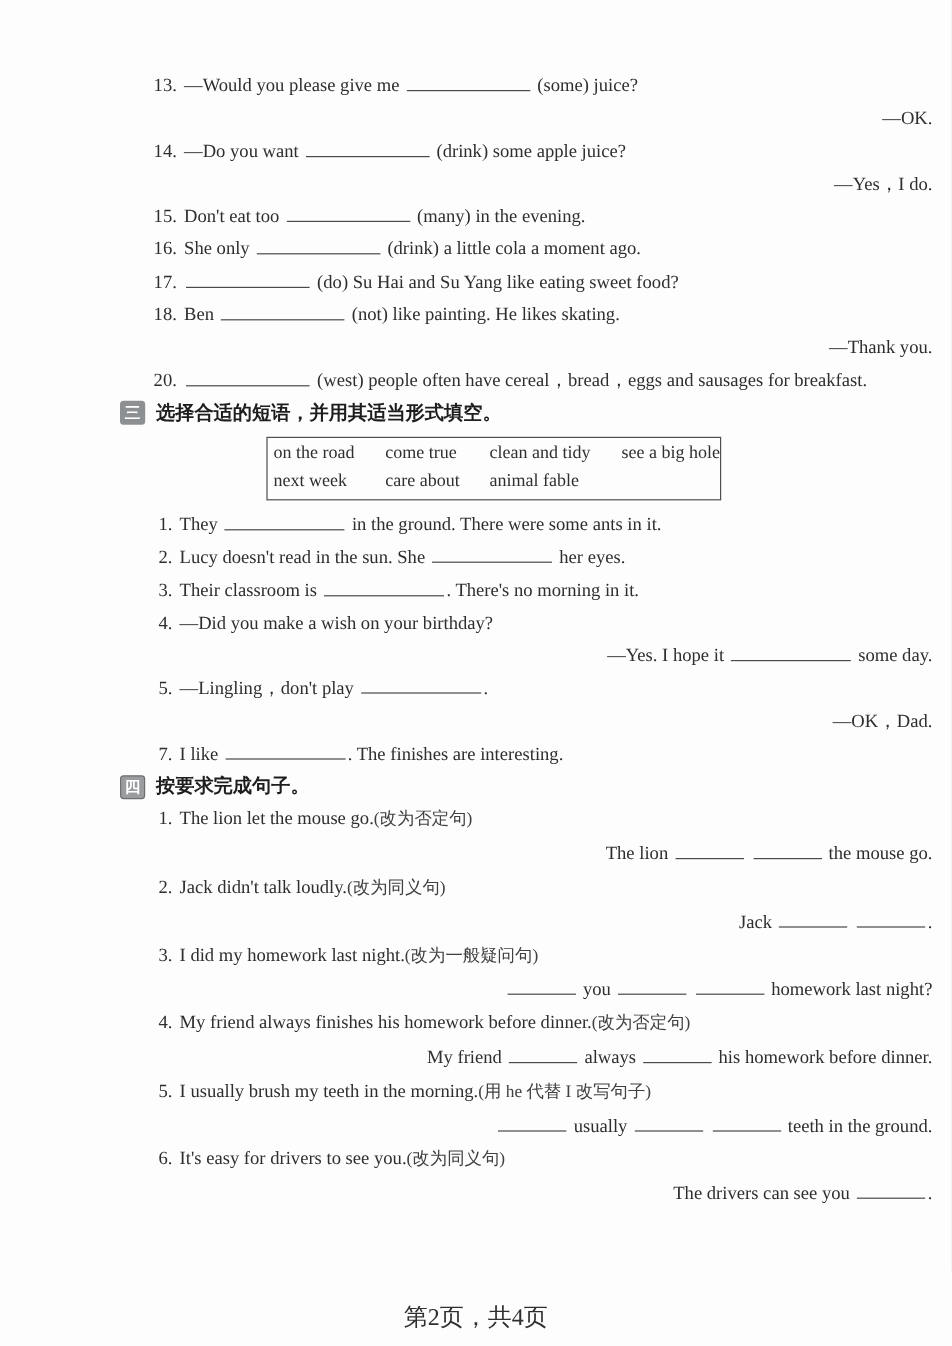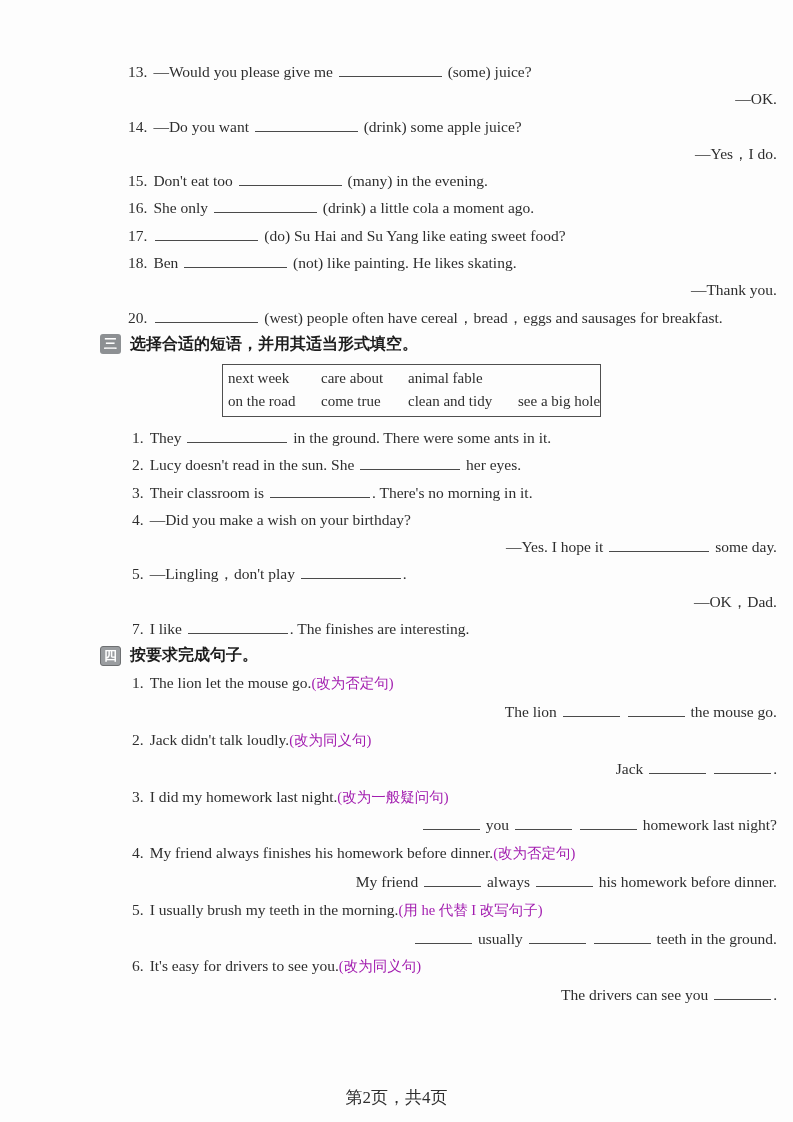--- a/index.html
+++ b/index.html
@@ -22,21 +22,21 @@
   .num { display:inline-block; margin-right:6px; }
 
   .blank {
     display:inline-block;
     height:14px;
     border-bottom:1.4px solid #4a4a4a;
     vertical-align:baseline;
     margin:0 2px;
   }
 
-  .note { font-size:14.5px; color:#a21caf;text-align:right; }
+  .note { font-size:14.5px; color:#404040;text-align:right; }
 
   .section-header {
     padding-left:100px;
     margin:0;
     height:27px;
     display:flex; align-items:center; gap:9px;
     font-family:"Liberation Sans","DejaVu Sans",sans-serif;
     font-weight:bold; font-size:16px; color:#1d1d1d;
   }
   .badge {
@@ -59,21 +59,21 @@
   .wb-row { display:flex; font-size:15px; line-height:23px; white-space:nowrap; }
   .wb-cell { flex:0 0 auto; }
   .wb-c0 { width:93px; }
   .wb-c1 { width:87px; }
   .wb-c2 { width:110px; }
   .wb-c3 { width:auto; }
 
   .footer {
     position:absolute; top:1088px; left:0; right:0;
     text-align:center;
-    font-size:17px; line-height:20px; color:#2f2f2f;
+    font-size:20px; line-height:20px; color:#2f2f2f;
   }
 </style>
 </head>
 <body>
 
 <div class="page">
   <div id="doc">
       <div class="section sec2">
         <div class="row item2"><span class="num">13.</span><span class="txt">—Would you please give me </span><span class="blank" style="width: 103px;"></span><span class="txt"> (some) juice?</span></div>
         <div class="row cont"><span class="txt">—OK.</span></div>
@@ -86,29 +86,29 @@
         <div class="row cont"><span class="txt">—Thank you.</span></div>
         <div class="row item2"><span class="num">20.</span><span class="blank" style="width: 103px;"></span><span class="txt"> (west) people often have cereal，bread，eggs and sausages for breakfast.</span></div>
       </div>
       <div class="section sec3">
         <div class="section-header">
           <span class="badge solid">三</span>
           <span class="section-title">选择合适的短语，并用其适当形式填空。</span>
         </div>
         <div class="wordbank">
           <div class="wb-row">
-            <span class="wb-cell wb-c0">next week</span>
-            <span class="wb-cell wb-c1">care about</span>
-            <span class="wb-cell wb-c2">animal fable</span>
-          </div>
-          <div class="wb-row">
             <span class="wb-cell wb-c0">on the road</span>
             <span class="wb-cell wb-c1">come true</span>
             <span class="wb-cell wb-c2">clean and tidy</span>
             <span class="wb-cell wb-c3">see a big hole</span>
+          </div>
+          <div class="wb-row">
+            <span class="wb-cell wb-c0">next week</span>
+            <span class="wb-cell wb-c1">care about</span>
+            <span class="wb-cell wb-c2">animal fable</span>
           </div>
         </div>
         <div class="row item"><span class="num">1.</span><span class="txt">They </span><span class="blank" style="width: 100px;"></span><span class="txt"> in the ground. There were some ants in it.</span></div>
         <div class="row item"><span class="num">2.</span><span class="txt">Lucy doesn't read in the sun. She </span><span class="blank" style="width: 100px;"></span><span class="txt"> her eyes.</span></div>
         <div class="row item"><span class="num">3.</span><span class="txt">Their classroom is </span><span class="blank" style="width: 100px;"></span><span class="txt">. There's no morning in it.</span></div>
         <div class="row item"><span class="num">4.</span><span class="txt">—Did you make a wish on your birthday?</span></div>
         <div class="row cont"><span class="txt">—Yes. I hope it </span><span class="blank" style="width: 100px;"></span><span class="txt"> some day.</span></div>
         <div class="row item"><span class="num">5.</span><span class="txt">—Lingling，don't play </span><span class="blank" style="width: 100px;"></span><span class="txt">.</span></div>
         <div class="row cont"><span class="txt">—OK，Dad.</span></div>
         <div class="row item"><span class="num">7.</span><span class="txt">I like </span><span class="blank" style="width: 100px;"></span><span class="txt">. The finishes are interesting.</span></div>

